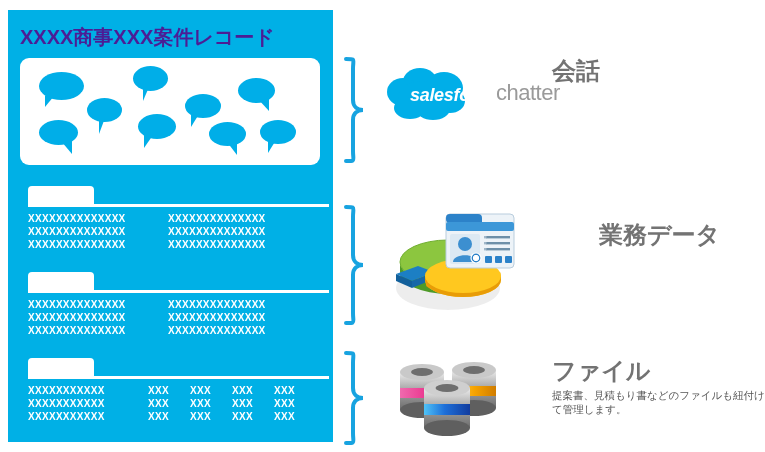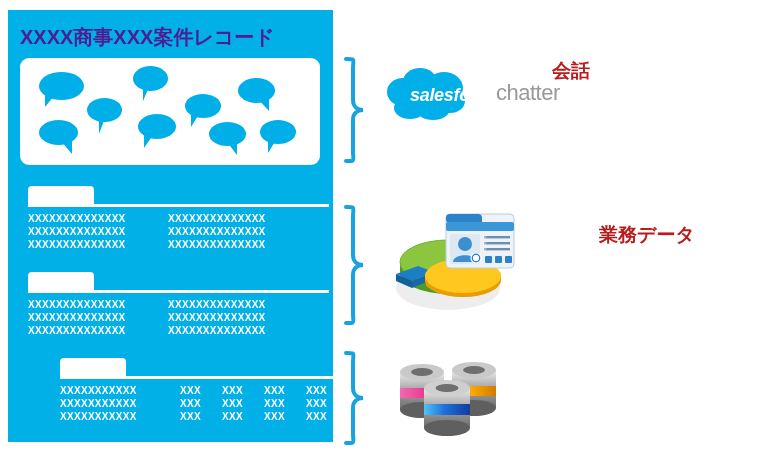--- a/index.html
+++ b/index.html
@@ -58,21 +58,21 @@
   .xrow .tC{display:inline-block;width:42px;}
 
   
   .feature{position:absolute;left:340px;width:425px;}
   .brace{
     position:absolute;left:0;top:0;width:26px;
   }
   .f-icon{position:absolute;left:46px;top:0;width:150px;height:100px;}
   .f-text{position:absolute;left:212px;top:0;width:213px;}
   .f-title{
-    color:#b91c1c;font-size:19px;font-weight:bold;line-height:26px;
+    color:#737373;font-size:24px;font-weight:bold;line-height:26px;
     margin:0 0 4px 0;letter-spacing:0px;
   }
   .f-body{
     color:#565656;font-size:10.5px;line-height:14.4px;
     margin:0;letter-spacing:0px;
   }
 
   
   .sf-lockup{position:relative;width:176px;height:60px;}
   .sf-word{
@@ -154,21 +154,21 @@
         </span>
         <span class="xrow">
           <span class="cA">XXXXXXXXXXXXXX</span><span class="cB">XXXXXXXXXXXXXX</span>
         </span>
         <span class="xrow">
           <span class="cA">XXXXXXXXXXXXXX</span><span class="cB">XXXXXXXXXXXXXX</span>
         </span>
       </div>
     </div>
 
-    <div class="tab-section" style="top:348px;margin-left:32px;">
+    <div class="tab-section" style="top:348px;">
       <div class="tab-head">
         <div class="tab-chip"></div>
         <div class="tab-rule"></div>
       </div>
       <div class="xrows">
         <span class="xrow">
           <span class="tA">XXXXXXXXXXX</span><span class="tC">XXX</span><span class="tC">XXX</span><span class="tC">XXX</span><span class="tC">XXX</span>
         </span>
         <span class="xrow">
           <span class="tA">XXXXXXXXXXX</span><span class="tC">XXX</span><span class="tC">XXX</span><span class="tC">XXX</span><span class="tC">XXX</span>
@@ -318,16 +318,18 @@
           <rect x="34" y="30" width="46" height="40" fill="url(#steel)"></rect>
           <rect x="34" y="46" width="46" height="11" fill="url(#blueb)"></rect>
           <ellipse cx="57" cy="70" rx="23" ry="8" fill="#5F5F5F"></ellipse>
           <ellipse cx="57" cy="30" rx="23" ry="8" fill="#CFCFCF"></ellipse>
           <ellipse cx="57" cy="30" rx="11.5" ry="4" fill="#6E6E6E"></ellipse>
         </g>
       </svg>
     </div>
 
     <div class="f-text" style="top:8px;">
+      <p class="f-title">ファイル</p>
+      <p class="f-body">提案書、見積もり書などのファイルも紐付けて管理します。</p>
     </div>
   </div>
 
 </div>
 
 </body></html>

